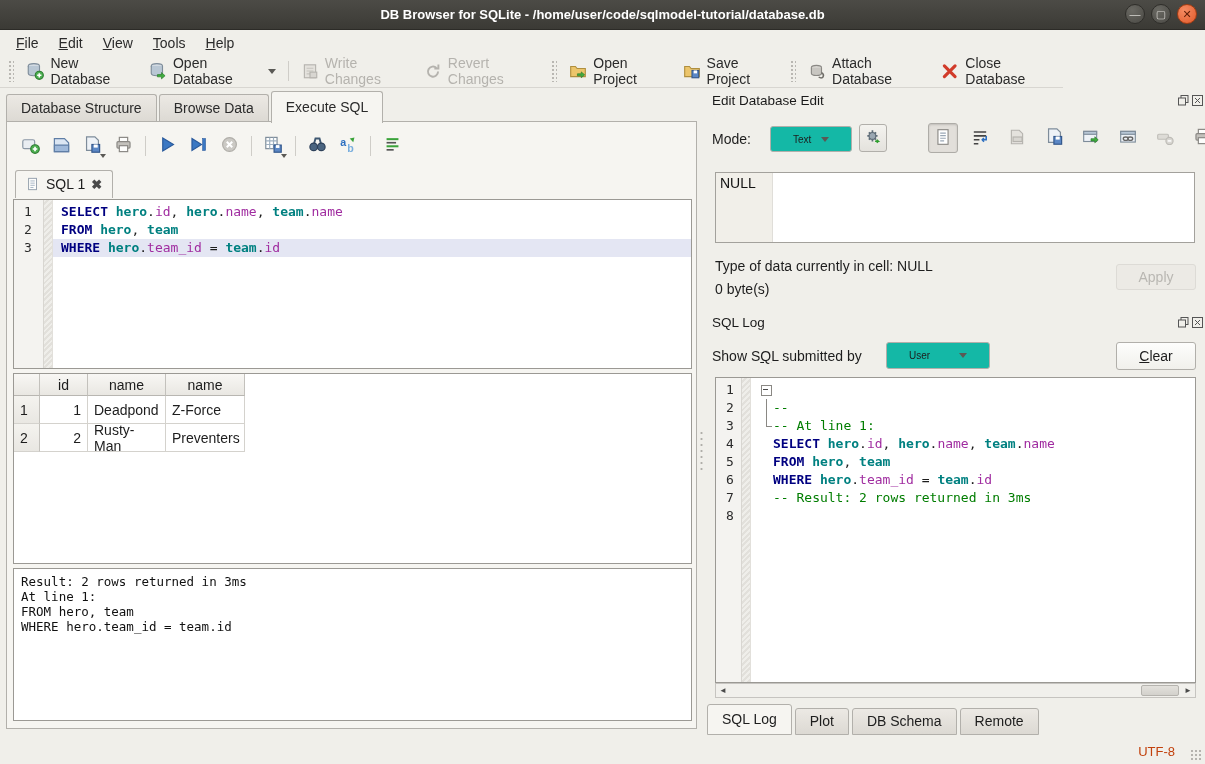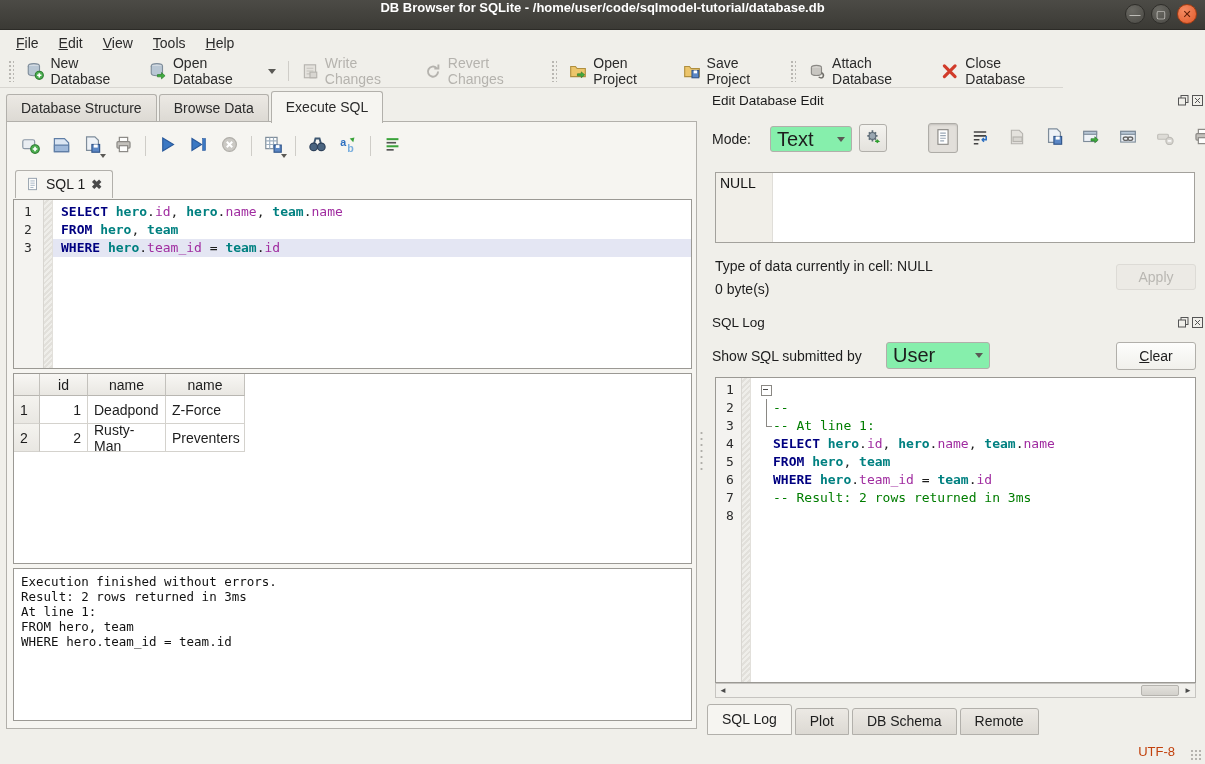--- a/index.html
+++ b/index.html
@@ -3,21 +3,21 @@
 <meta charset="utf-8">
 <style>
   * { margin:0; padding:0; box-sizing:border-box; }
   html,body { width:1205px; height:764px; overflow:hidden; }
   body { font-family:"Liberation Sans", sans-serif; background:#f0efea; font-size:14px; color:#1d1d1d; }
   #app { position:relative; width:1205px; height:764px; background:#f0efea; }
 
   
   #titlebar { position:absolute; left:0; top:0; width:1205px; height:30px;
     background:linear-gradient(#4c4b46,#3b3a35); border-bottom:1px solid #2c2b27;
-    display:flex; align-items:flex-start; justify-content:center; }
+    display:flex; align-items:center; justify-content:center; }
   #titlebar .title { color:#ffffff; font-weight:bold; font-size:13px; }
   .winbtns { position:absolute; right:8px; top:4px; display:flex; gap:6px; }
   .winbtn { width:20px; height:20px; border-radius:50%; display:flex; align-items:center; justify-content:center;
     font-size:11px; color:#d9d7d2; background:radial-gradient(circle at 35% 30%,#6a6963,#4a4944); border:1px solid #2f2e2a; cursor:default; }
   .winbtn.close { background:radial-gradient(circle at 35% 30%,#f58b62,#e05a2b); color:#5e1c06; border-color:#a33c12; }
 
   
   #menubar { position:absolute; left:0; top:30px; width:1205px; height:25px; background:#f0efea;
     display:flex; align-items:center; padding-left:6px; }
   .menu-item { padding:2px 10px; font-size:14px; color:#2b2b2b; }
@@ -90,22 +90,22 @@
 
   
   #splitter { position:absolute; left:699px; top:430px; width:5px; height:40px;
     background-image:radial-gradient(circle,#b0aea9 1px,transparent 1.2px); background-size:5px 6px; }
 
   
   .dock-header { position:absolute; font-size:13.5px; color:#1a1a1a; }
   .dock-btns { position:absolute; display:flex; gap:3px; }
   .dock-btn svg { display:block; }
 
-  .combo { background:#86efac; border:1px solid #b1afaa; border-radius:3px; display:flex; align-items:center;
-    font-size:20px; padding:0 6px; justify-content:space-between; color:#1d1d1d; }
+  .combo { background:#14b8a6; border:1px solid #b1afaa; border-radius:3px; display:flex; align-items:center;
+    font-size:10px; padding:0 22px; justify-content:space-between; color:#1d1d1d; }
   .combo .arrow { border-top-color:#5a5955; }
 
   #mode-label { position:absolute; left:712px; top:131px; font-size:14px; }
   #mode-combo { position:absolute; left:770px; top:126px; width:82px; height:26px; }
   #gear-btn { position:absolute; left:859px; top:124px; width:28px; height:28px; border:1px solid #b1afaa; border-radius:3px;
     background:linear-gradient(#f4f3ef,#e4e2dd); display:flex; align-items:center; justify-content:center; }
   #cell-toolbar { position:absolute; left:928px; top:123px; display:flex; align-items:center; gap:7px; }
   .cbtn { width:30px; height:30px; display:flex; align-items:center; justify-content:center; border-radius:3px; position:relative; }
   .cbtn.pressed { background:#e2dfda; border:1px solid #aeaca7; box-shadow:inset 0 1px 2px rgba(0,0,0,.15); }
 
@@ -380,21 +380,20 @@
         </div>
         <div class="rt-row">
           <div class="rt-cell rt-rowhead" style="width: 26px; height: 28px;">2</div>
           <div class="rt-cell rt-num" style="width: 48px; height: 28px;">2</div>
           <div class="rt-cell" style="width: 78px; height: 28px;">Rusty-Man</div>
           <div class="rt-cell" style="width: 79px; height: 28px;">Preventers</div>
         </div>
       </div>
 
     <div id="message">
-        <div>Execution finished without errors.</div>
         <div>Result: 2 rows returned in 3ms</div>
         <div>At line 1:</div>
         <div>FROM hero, team</div>
         <div>WHERE hero.team_id = team.id</div>
       </div>
   </div>
 
   <div id="splitter"></div>
 
   <div class="dock-header" style="left:712px; top:93px;">Edit Database Edit</div>

